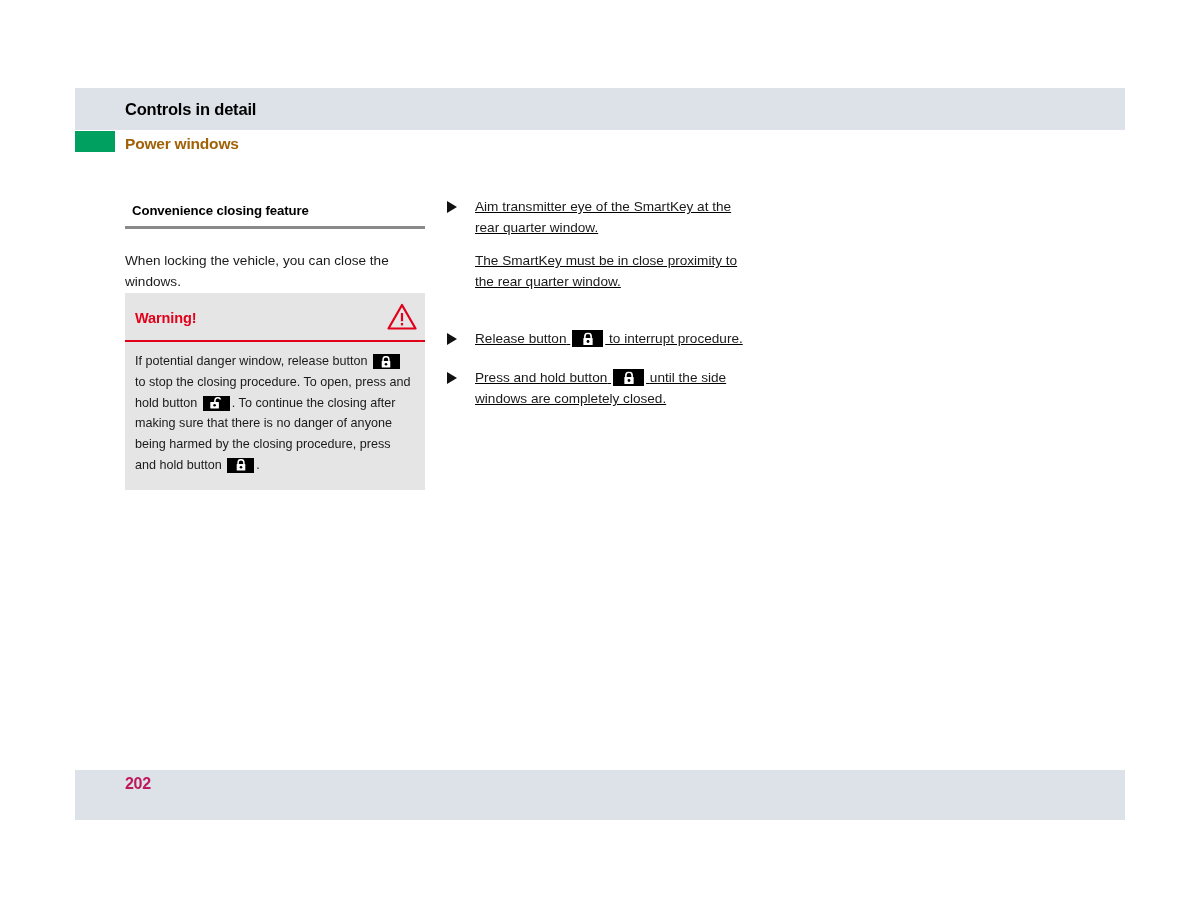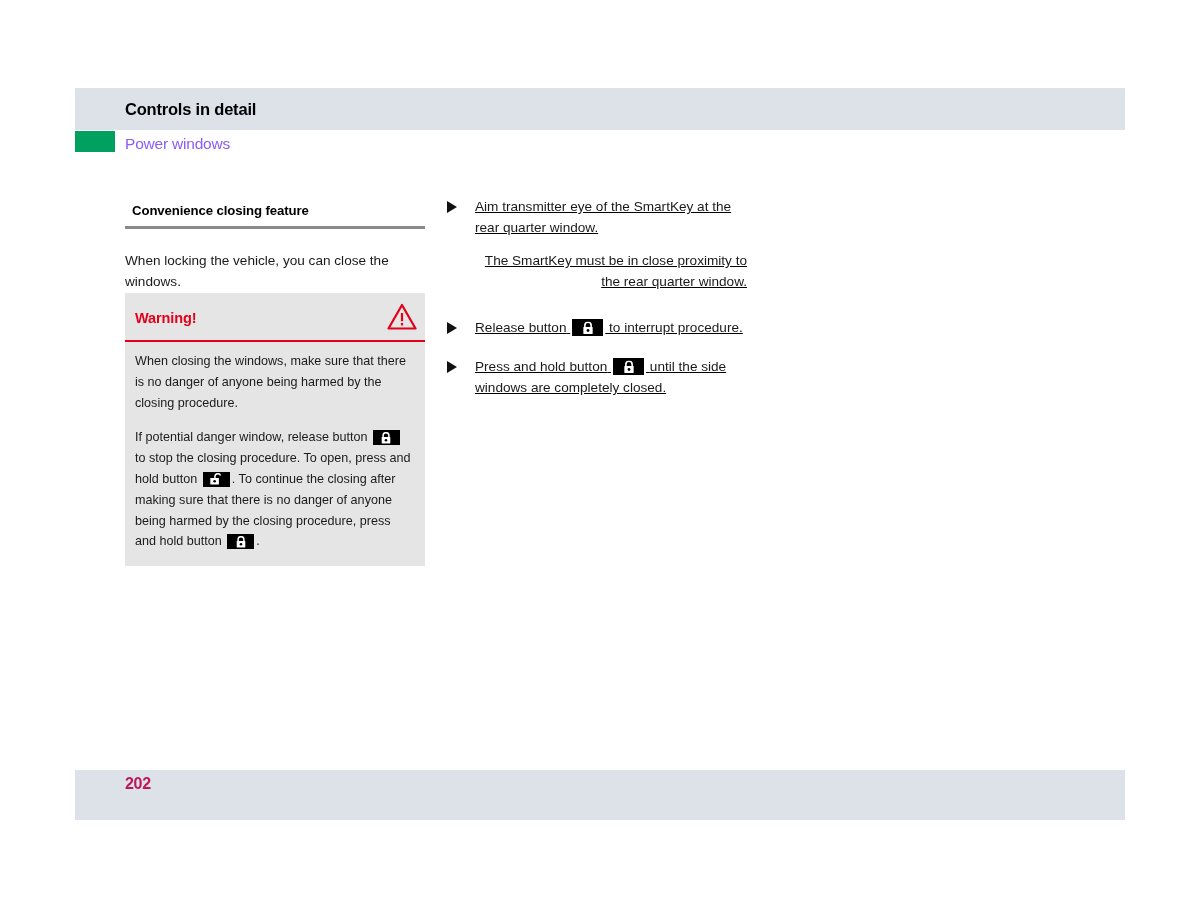--- a/index.html
+++ b/index.html
@@ -47,23 +47,23 @@
     top: 131px;
     width: 40px;
     height: 21px;
     background: #00a160;
   }
   .section-title {
     position: absolute;
     left: 125px;
     top: 135px;
     font-size: 15.5px;
-    font-weight: normal;
+    font-weight: bold;
     letter-spacing: -0.2px;
-    color: #8b5cf6;
+    color: #a16207;
   }
 
   
   .col-left {
     position: absolute;
     left: 125px;
     top: 196px;
     width: 300px;
   }
   .col-right {
@@ -157,22 +157,21 @@
     top: 5px;
     width: 0;
     height: 0;
     border-top: 6px solid transparent;
     border-bottom: 6px solid transparent;
     border-left: 10px solid #111;
   }
   .sub-para {
     padding-left: 28px;
     margin-top: -6px;
-    margin-bottom: 25px;
-    text-align: right;
+    margin-bottom: 36px;
   }
 
   
   .btn-ico {
     display: inline-block;
     background: #000;
     vertical-align: -4px;
     position: relative;
     margin: 0 2px;
   }
@@ -236,21 +235,20 @@
         <svg width="30" height="27" viewBox="0 0 30 27">
           <path d="M15 2 L28.5 25.5 L1.5 25.5 Z" fill="none" stroke="#e2001a" stroke-width="2.2" stroke-linejoin="round"></path>
           <rect x="13.9" y="10" width="2.2" height="8.2" fill="#e2001a"></rect>
           <rect x="13.9" y="20" width="2.2" height="2.4" fill="#e2001a"></rect>
         </svg>
       </span>
     </div>
     <div class="warn-divider"></div>
 
     <div class="warn-body">
-      <p>When closing the windows, make sure that there is no danger of anyone being harmed by the closing procedure.</p>
 
       <p><span>If potential danger window, release button</span> <span class="btn-ico small"><svg width="11" height="12" viewBox="0 0 11 12">
             <path d="M2.6 5.2 V3.6 a2.9 2.9 0 0 1 5.8 0 V5.2" fill="none" stroke="#fff" stroke-width="1.5"></path>
             <rect x="1.2" y="5" width="8.6" height="6.6" rx="0.6" fill="#fff"></rect>
             <circle cx="5.5" cy="8.3" r="1.3" fill="#000"></circle>
           </svg></span> <span>to stop the closing procedure. To open, press and hold button</span> <span class="btn-ico small"><svg width="13" height="12" viewBox="0 0 13 12">
             <path d="M5.4 5.2 V3.4 a2.9 2.9 0 0 1 5.6 -0.9" fill="none" stroke="#fff" stroke-width="1.5"></path>
             <rect x="0.8" y="5" width="8.6" height="6.6" rx="0.6" fill="#fff"></rect>
             <circle cx="5.1" cy="8.3" r="1.3" fill="#000"></circle>
           </svg></span><span>. To continue the closing after making sure that there is no danger of anyone being harmed by the closing procedure, press and hold button</span> <span class="btn-ico small"><svg width="11" height="12" viewBox="0 0 11 12">

